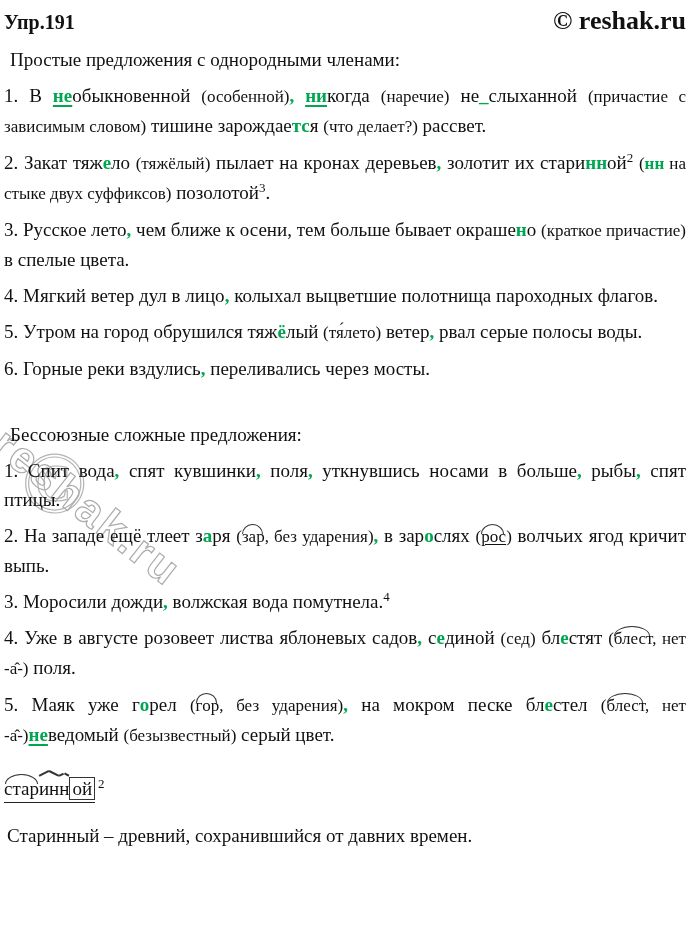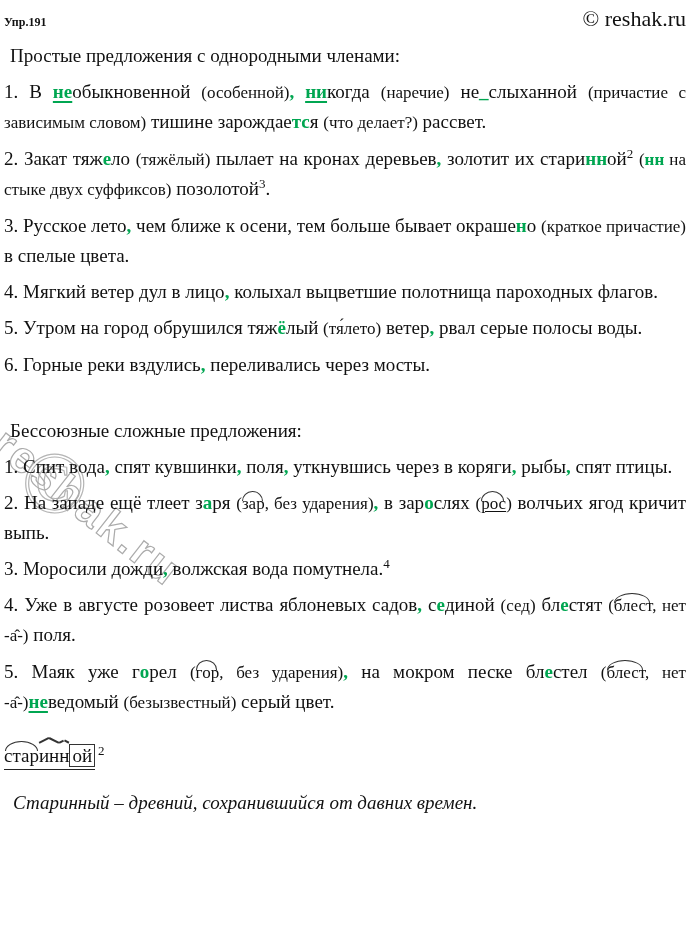--- a/index.html
+++ b/index.html
@@ -6,22 +6,22 @@
   body {
     width:691px; height:944px;
     background:#ffffff;
     font-family:"Liberation Serif", serif;
     font-size:19px; color:#111;
     position:relative; overflow:hidden;
   }
   .content { position:relative; z-index:1; padding:6px 5px 0 4px; }
 
   .header-row { display:flex; justify-content:space-between; align-items:baseline; margin-bottom:10px; }
-  .title { font-weight:bold; font-size:12px; }
-  .copyright { font-size:22px; }
+  .title { font-weight:bold; font-size:20px; }
+  .copyright { font-size:26px;font-weight:bold; }
 
   .section-heading { margin:0 6px 8px; line-height:27px;font-family:Liberation Serif, serif; }
   .heading-gap { margin-top:38px; }
 
   p.sent { margin:0 0 7px; text-align:justify; line-height:29px; }
 
   
   .seg-n { }
   .seg-g, .seg-gu, .seg-ig { color:var(--green,#00A651); font-weight:bold; }
   .seg-gu { text-decoration:underline; text-decoration-thickness:1.5px; text-underline-offset:3px; }
@@ -49,21 +49,21 @@
     border:1.4px solid #333; border-bottom:none;
     border-radius:100% 100% 0 0 / 200% 200% 0 0;
   }
   .m-suf { position:relative; }
   .m-suf::before, .m-suf::after { content:""; position:absolute; top:-3px; height:1.5px; background:#333; width:54%; }
   .m-suf::before { left:0; transform-origin:left center; transform:rotate(-27deg); }
   .m-suf::after  { right:0; transform-origin:right center; transform:rotate(27deg); }
   .m-end { border:1.4px solid #333; padding:0 2px; }
   .m-sup { vertical-align:super; font-size:13px; margin-left:3px; }
 
-  .def-line { margin:18px 9px 0; line-height:29px;font-style:italic; }
+  .def-line { margin:18px 3px 0; line-height:29px; }
   .deriv-line { margin:4px 0 0; line-height:29px; }
 
   
   .watermark { position:absolute; left:6px; top:412px; width:220px; height:150px; z-index:0; pointer-events:none; }
   .wm-text {
     position:absolute; left:8px; top:6px;
     font-family:"Liberation Sans", sans-serif; font-weight:bold;
     font-size:44px; letter-spacing:3px;
     transform:rotate(38deg); transform-origin:0 0;
     color:rgba(255,255,255,0); -webkit-text-stroke:1.2px #ababab;
@@ -95,21 +95,21 @@
 
   <p class="sent"><span class="seg-n">1. В </span><span class="seg-gu">не</span><span class="seg-n">обыкновенной </span><span class="seg-i">(особенной)</span><span class="seg-g">,</span><span class="seg-n"> </span><span class="seg-gu">ни</span><span class="seg-n">когда </span><span class="seg-i">(наречие)</span><span class="seg-n"> не</span><span class="seg-g">_</span><span class="seg-n">слыханной </span><span class="seg-i">(причастие с зависимым словом)</span><span class="seg-n"> тишине зарождае</span><span class="seg-g">тс</span><span class="seg-n">я </span><span class="seg-i">(что делает?)</span><span class="seg-n"> рассвет.</span></p>
   <p class="sent"><span class="seg-n">2. Закат тяж</span><span class="seg-g">е</span><span class="seg-n">ло </span><span class="seg-i">(тяжёлый)</span><span class="seg-n"> пылает на кронах деревьев</span><span class="seg-g">,</span><span class="seg-n"> золотит их стари</span><span class="seg-g">нн</span><span class="seg-n">ой</span><span class="seg-sup">2</span><span class="seg-n"> </span><span class="seg-i">(</span><span class="seg-ig">нн</span><span class="seg-i"> на стыке двух суффиксов)</span><span class="seg-n"> позолотой</span><span class="seg-sup">3</span><span class="seg-n">.</span></p>
   <p class="sent"><span class="seg-n">3. Русское лето</span><span class="seg-g">,</span><span class="seg-n"> чем ближе к осени, тем больше бывает окраше</span><span class="seg-g">н</span><span class="seg-n">о </span><span class="seg-i">(краткое причастие)</span><span class="seg-n"> в спелые цвета.</span></p>
   <p class="sent"><span class="seg-n">4. Мягкий ветер дул в лицо</span><span class="seg-g">,</span><span class="seg-n"> колыхал выцветшие полотнища пароходных флагов.</span></p>
   <p class="sent"><span class="seg-n">5. Утром на город обрушился тяж</span><span class="seg-g">ё</span><span class="seg-n">лый </span><span class="seg-i">(тя́лето)</span><span class="seg-n"> ветер</span><span class="seg-g">,</span><span class="seg-n"> рвал серые полосы воды.</span></p>
   <p class="sent"><span class="seg-n">6. Горные реки вздулись</span><span class="seg-g">,</span><span class="seg-n"> переливались через мосты.</span></p>
 
   <div class="section-heading heading-gap">Бессоюзные сложные предложения:</div>
 
-  <p class="sent"><span class="seg-n">1. Спит вода</span><span class="seg-g">,</span><span class="seg-n"> спят кувшинки</span><span class="seg-g">,</span><span class="seg-n"> поля</span><span class="seg-g">,</span><span class="seg-n"> уткнувшись через в коряги</span><span class="seg-g">,</span><span class="seg-n"> рыбы</span><span class="seg-g">,</span><span class="seg-n"> спят птицы.</span></p>
+  <p class="sent"><span class="seg-n">1. Спит вода</span><span class="seg-g">,</span><span class="seg-n"> спят кувшинки</span><span class="seg-g">,</span><span class="seg-n"> поля</span><span class="seg-g">,</span><span class="seg-n"> уткнувшись носами в больше</span><span class="seg-g">,</span><span class="seg-n"> рыбы</span><span class="seg-g">,</span><span class="seg-n"> спят птицы.</span></p>
   <p class="sent"><span class="seg-n">2. На западе ещё тлеет з</span><span class="seg-g">а</span><span class="seg-n">ря </span><span class="seg-i">(</span><span class="seg-ia">зар</span><span class="seg-i">, без ударения)</span><span class="seg-g">,</span><span class="seg-n"> в зар</span><span class="seg-g">о</span><span class="seg-n">слях </span><span class="seg-i">(</span><span class="seg-iau">рос</span><span class="seg-i">)</span><span class="seg-n"> волчьих ягод кричит выпь.</span></p>
   <p class="sent"><span class="seg-n">3. Моросили дожди</span><span class="seg-g">,</span><span class="seg-n"> волжская вода помутнела.</span><span class="seg-sup">4</span></p>
   <p class="sent"><span class="seg-n">4. Уже в августе розовеет листва яблоневых садов</span><span class="seg-g">,</span><span class="seg-n"> с</span><span class="seg-g">е</span><span class="seg-n">диной </span><span class="seg-i">(сед)</span><span class="seg-n"> бл</span><span class="seg-g">е</span><span class="seg-n">стят </span><span class="seg-i">(</span><span class="seg-ia">блест</span><span class="seg-i">, нет -а̂-)</span><span class="seg-n"> поля.</span></p>
   <p class="sent"><span class="seg-n">5. Маяк уже г</span><span class="seg-g">о</span><span class="seg-n">рел </span><span class="seg-i">(</span><span class="seg-ia">гор</span><span class="seg-i">, без ударения)</span><span class="seg-g">,</span><span class="seg-n"> на мокром песке бл</span><span class="seg-g">е</span><span class="seg-n">стел </span><span class="seg-i">(</span><span class="seg-ia">блест</span><span class="seg-i">, нет -а̂-)</span><span class="seg-gu">не</span><span class="seg-n">ведомый </span><span class="seg-i">(безызвестный)</span><span class="seg-n"> серый цвет.</span></p>
 
   <div class="analysis-block">
     <span class="mword"><span class="m-root">стар</span><span class="m-suf">ин</span><span class="m-suf">н</span><span class="m-end">ой</span></span><span class="m-sup">2</span>
   </div>
 
   <p class="def-line">Старинный – древний, сохранившийся от давних времен.</p>

